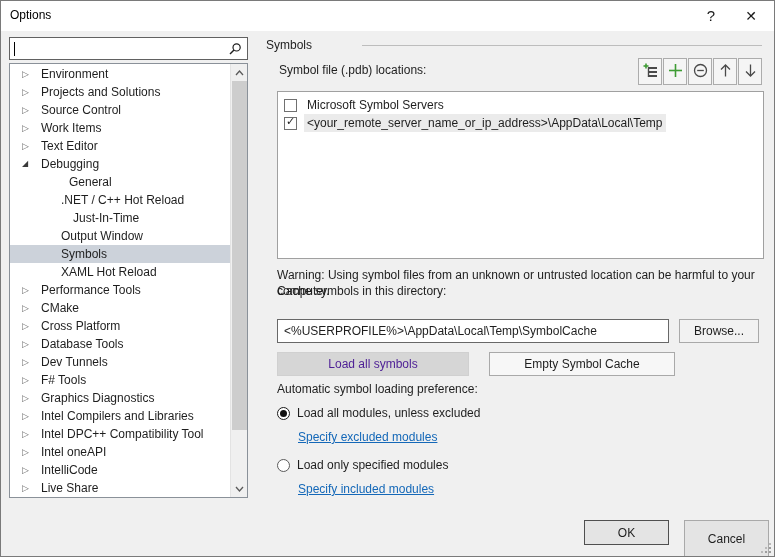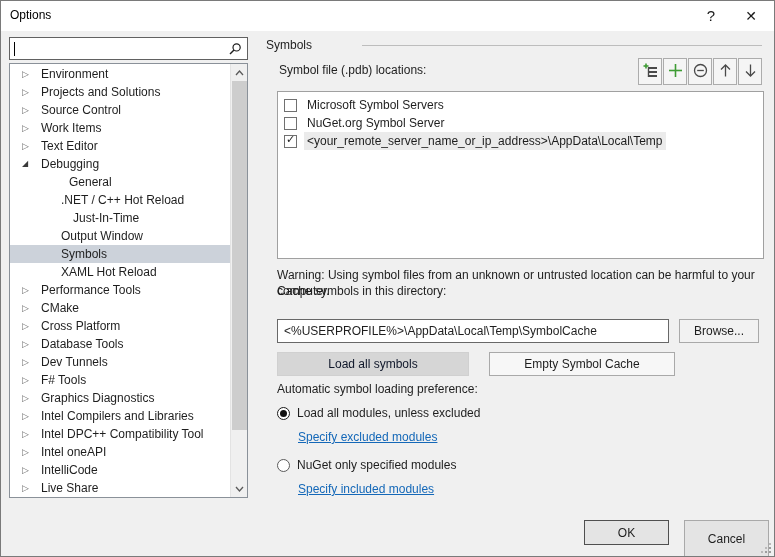--- a/index.html
+++ b/index.html
@@ -51,21 +51,21 @@
   .cb.checked .tick{display:block;position:absolute;left:1px;top:-3px;font-size:11px;color:#1e1e1e;}
   .loc-label{margin-left:7px;font-size:12px;padding:2px 3px;}
   .loc-label.hl{background:#ebebeb;}
   
   .warning{position:absolute;left:276px;top:266px;width:492px;line-height:16px;font-size:12px;}
   .lbl-cache{left:276px;top:283px;}
   .cache-input{position:absolute;left:276px;top:318px;width:392px;height:24px;background:#fff;
                border:1px solid #686868;font-size:12px;padding:0 6px;color:#1e1e1e;}
   .btn{font-size:12px;color:#1e1e1e;display:flex;align-items:center;justify-content:center;}
   .btn-browse{position:absolute;left:678px;top:318px;width:80px;height:24px;background:#f2f2f2;border:1px solid #a9a9a9;}
-  .btn-loadall{position:absolute;left:276px;top:351px;width:192px;height:24px;background:#d6d6d6;border:1px solid #d0d0d0;color:#0f172a;}
+  .btn-loadall{position:absolute;left:276px;top:351px;width:192px;height:24px;background:#d6d6d6;border:1px solid #d0d0d0;color:#4c1d95;}
   .btn-empty{position:absolute;left:488px;top:351px;width:186px;height:24px;background:#f7f7f7;border:1px solid #a9a9a9;}
   .lbl-autopref{left:276px;top:381px;}
   
   .radio-row{position:absolute;left:276px;display:flex;align-items:center;}
   .radio{width:13px;height:13px;border-radius:50%;border:1px solid #5b5b5b;background:#fff;position:relative;flex:0 0 13px;}
   .radio.on{border-color:#1b1b1b;}
   .radio.on::after{content:"";position:absolute;left:2px;top:2px;width:7px;height:7px;border-radius:50%;background:#111;}
   .radio-label{margin-left:7px;font-size:12px;}
   .link{position:absolute;left:297px;font-size:12px;color:#1468b8;text-decoration:underline;cursor:pointer;}
   
@@ -267,24 +267,20 @@
       </span>
     </button>
   </div>
 
   <div class="listbox">
       <div class="loc-row">
         <span class="cb"></span>
         <span class="loc-label">Microsoft Symbol Servers</span>
       </div>
       <div class="loc-row">
-        <span class="cb"></span>
-        <span class="loc-label">NuGet.org Symbol Server</span>
-      </div>
-      <div class="loc-row">
         <span class="cb checked">
           <span class="tick">✓</span>
         </span>
         <span class="loc-label hl">&lt;your_remote_server_name_or_ip_address&gt;\AppData\Local\Temp</span>
       </div>
     </div>
 
   <div class="warning">Warning: Using symbol files from an unknown or untrusted location can be harmful to your computer.</div>
 
   <div class="label lbl-cache">Cache symbols in this directory:</div>
@@ -297,21 +293,21 @@
   <div class="label lbl-autopref">Automatic symbol loading preference:</div>
 
   <div class="radio-row" style="top:405px;">
     <span class="radio on"></span>
     <span class="radio-label">Load all modules, unless excluded</span>
   </div>
   <span class="link" style="top:429px;">Specify excluded modules</span>
 
   <div class="radio-row" style="top:457px;">
     <span class="radio"></span>
-    <span class="radio-label">NuGet only specified modules</span>
+    <span class="radio-label">Load only specified modules</span>
   </div>
   <span class="link" style="top:481px;">Specify included modules</span>
 
   <button class="btn btn-ok">OK</button>
   <button class="btn btn-cancel">Cancel</button>
   <div class="grip"></div>
 
 </div>
 
 </body></html>

